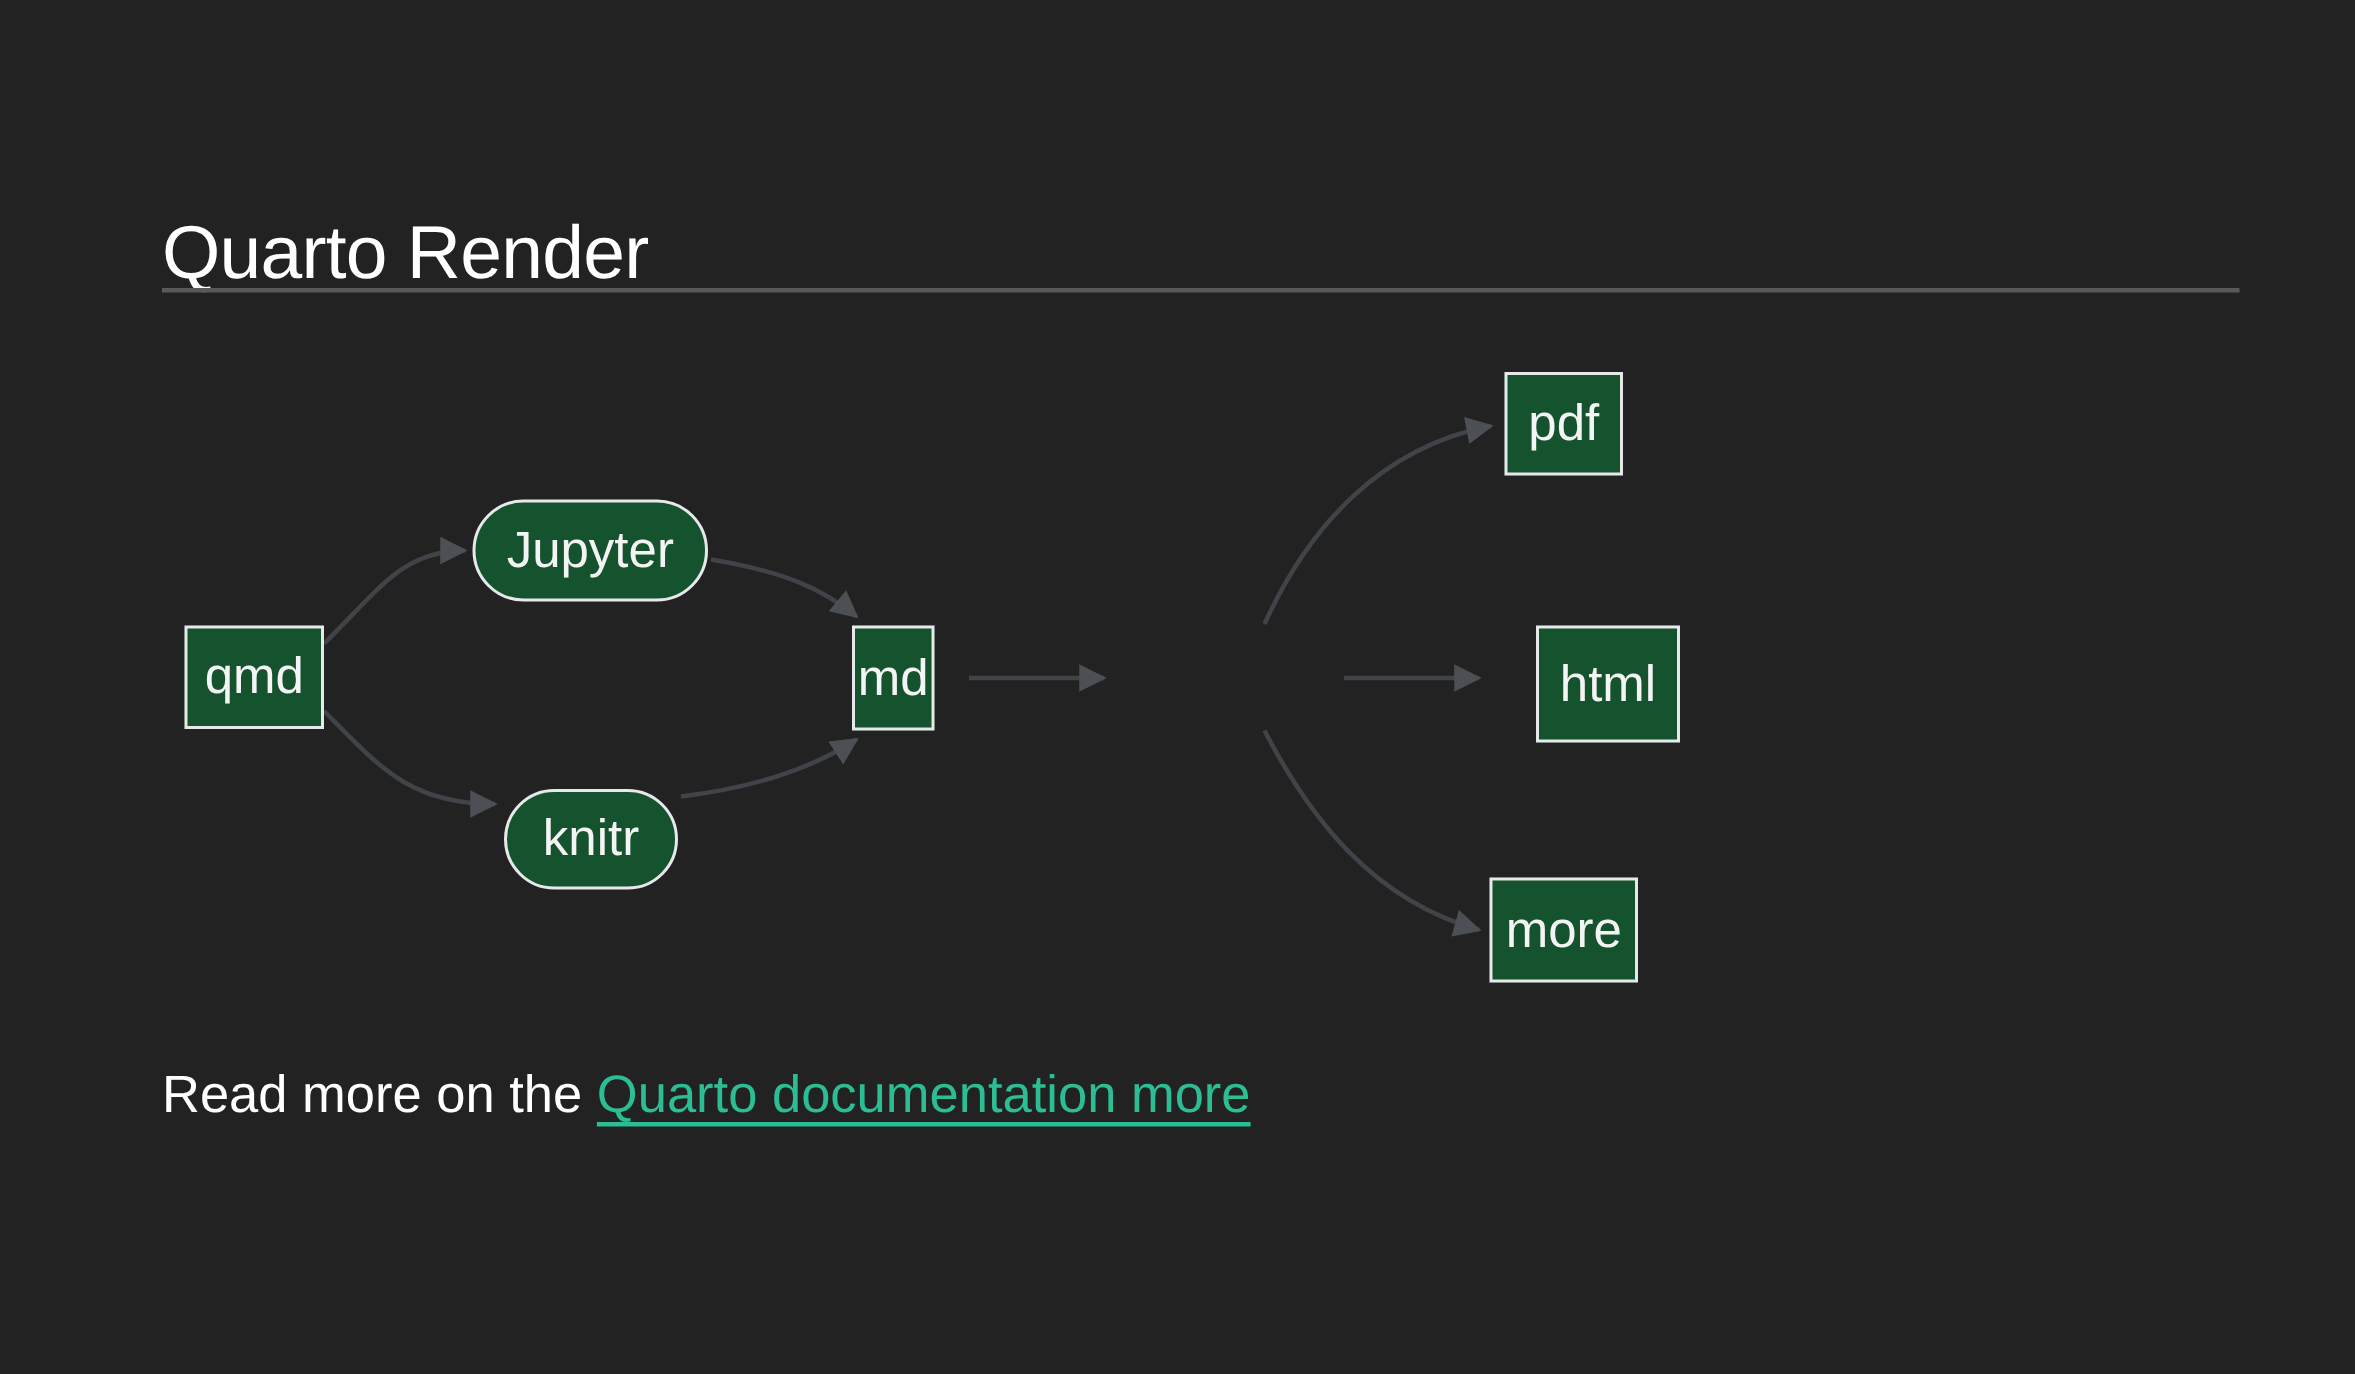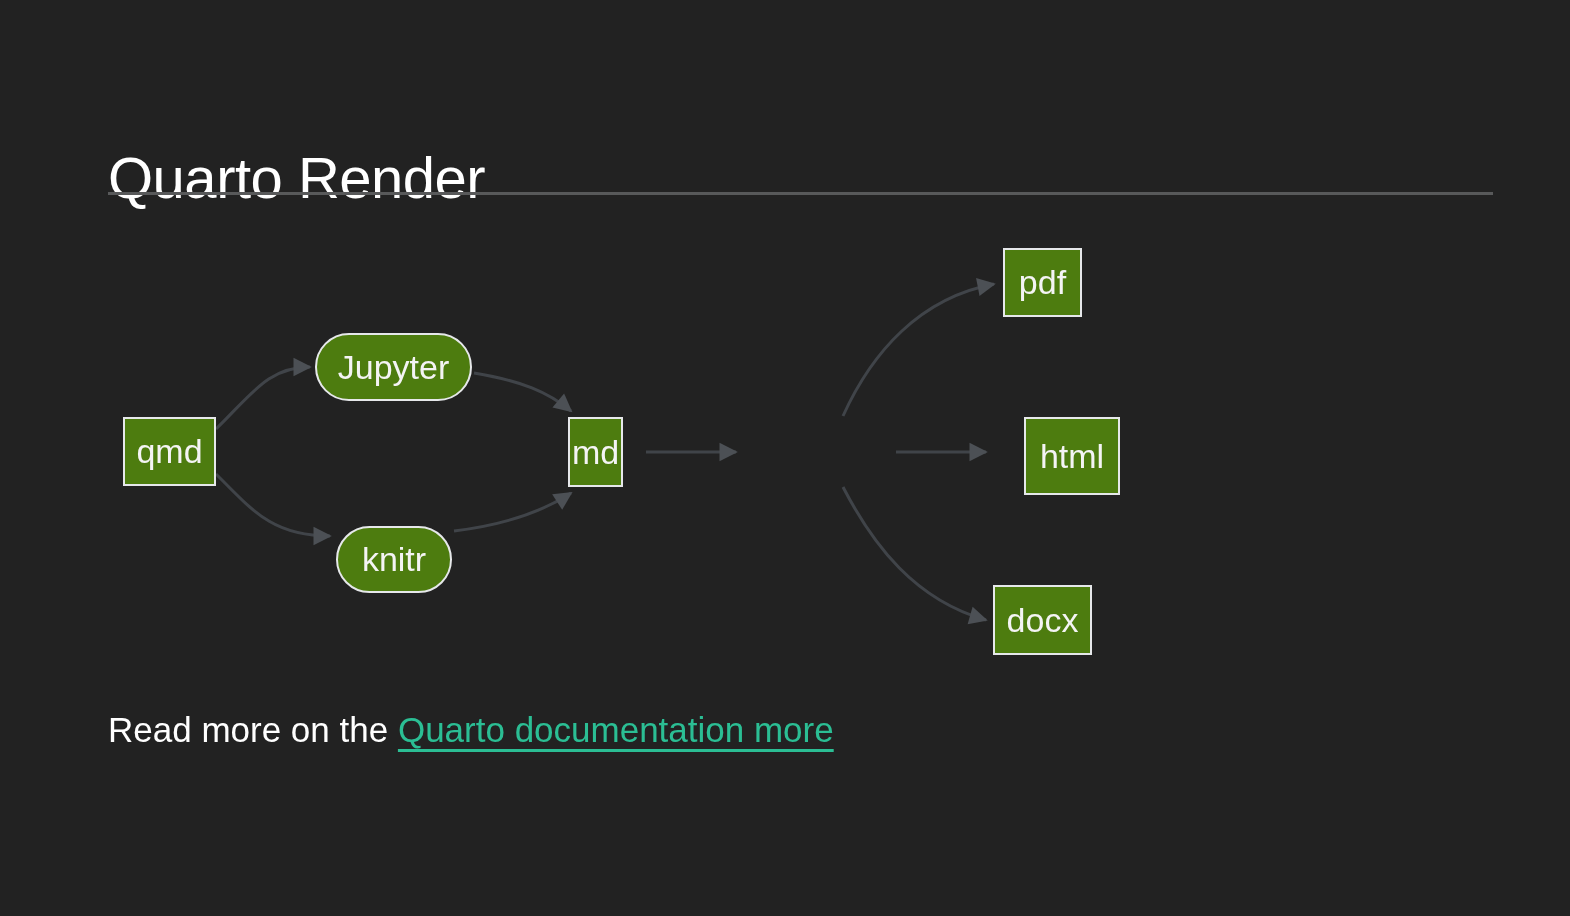--- a/index.html
+++ b/index.html
@@ -14,21 +14,21 @@
   }
   .page {
     position: absolute;
     left: 0; top: 0;
     width: 1570px; height: 916px;
   }
   .page-title {
     position: absolute;
     left: 108px;
     top: 104px;
-    font-size: 58px;
+    font-size: 50px;
     font-weight: 400;
     color: #ffffff;
     line-height: 1.2;
     letter-spacing: -0.5px;
     white-space: nowrap;
   }
   .title-divider {
     position: absolute;
     left: 108px;
     top: 192px;
@@ -43,21 +43,21 @@
     pointer-events: none;
   }
   .edge {
     fill: none;
     stroke: #404449;
     stroke-width: 3px;
   }
   .node {
     position: absolute;
     box-sizing: border-box;
-    background: #4d7c0f;
+    background: #14532d;
     border: 2.5px solid #e6e8ea;
     color: #f4f4f4;
     display: flex;
     align-items: center;
     justify-content: center;
     font-size: 34px;
     font-weight: 400;
     white-space: nowrap;
   }
   .node.stadium {
@@ -125,18 +125,18 @@
 
   <div class="node rect" style="left:1003px; top:248px; width:79px; height:69px;">
     <span>pdf</span>
   </div>
 
   <div class="node rect" style="left:994px; top:417px; width:96px; height:78px;margin-left:30px;">
     <span>html</span>
   </div>
 
   <div class="node rect" style="left:993px; top:585px; width:99px; height:70px;">
-    <span>docx</span>
+    <span>more</span>
   </div>
 
   <p class="footer-text"><span>Read more on the </span><a>Quarto documentation more</a></p>
 
 </div>
 
 </body></html>

